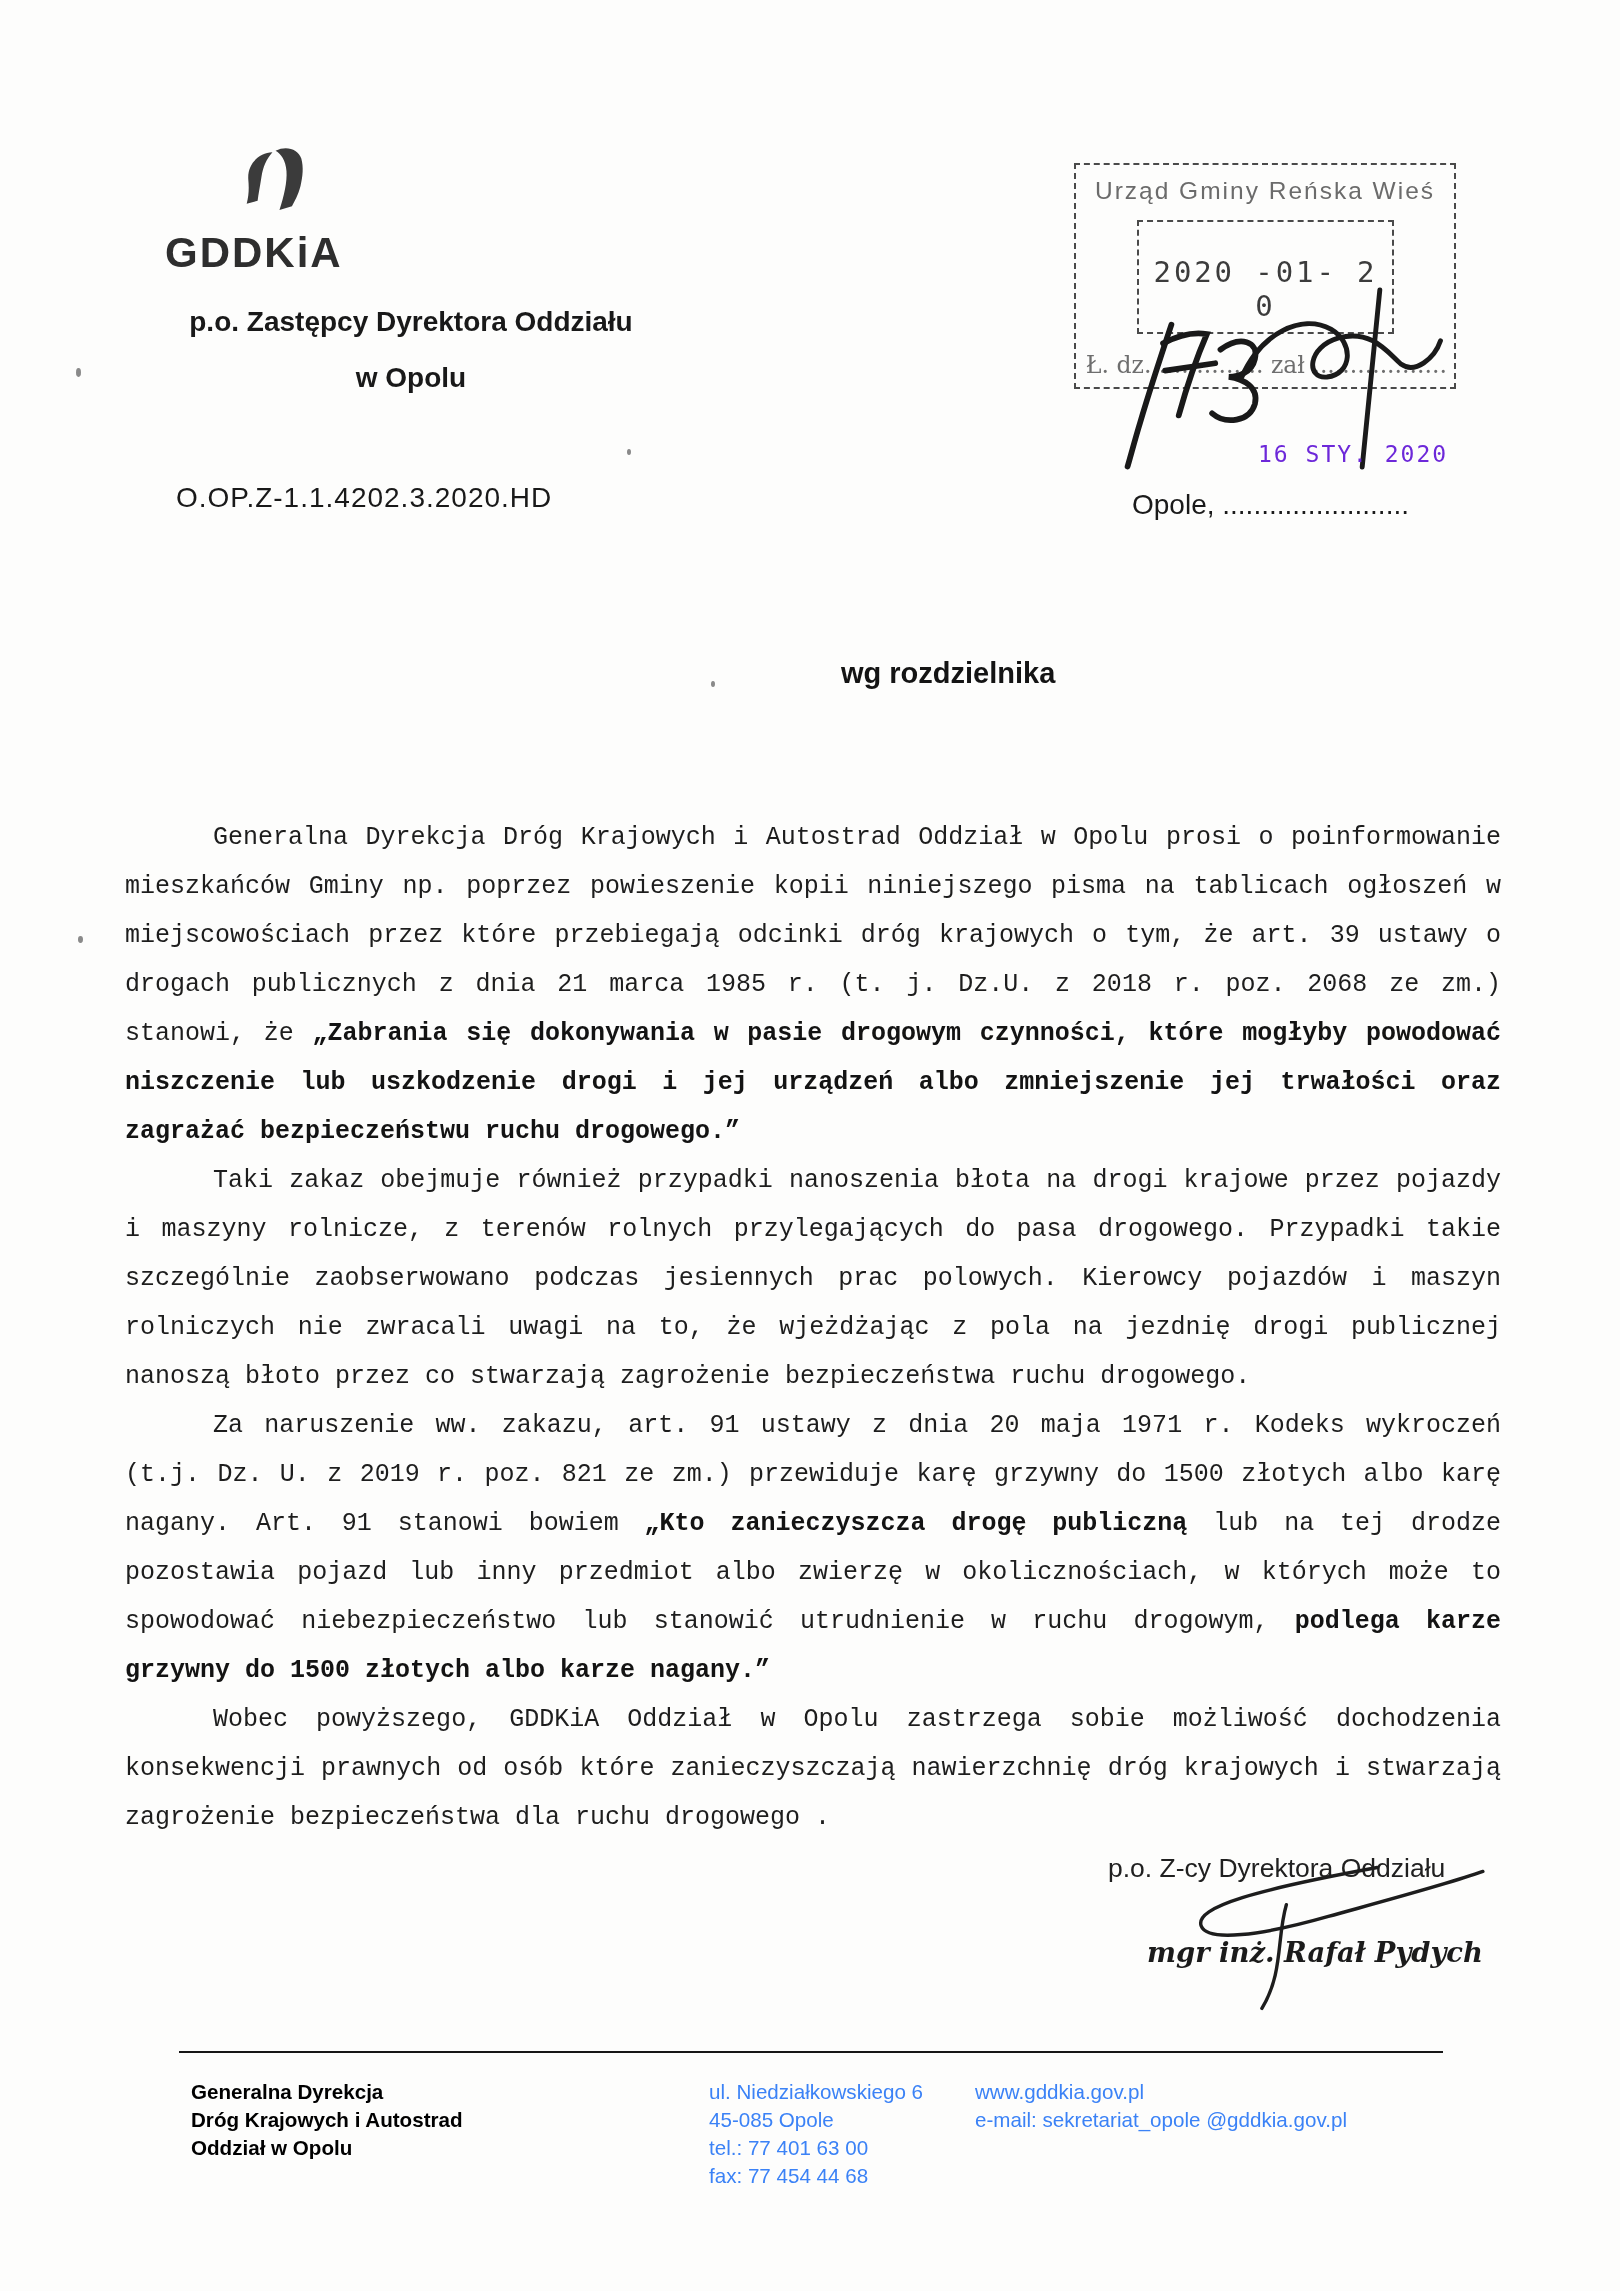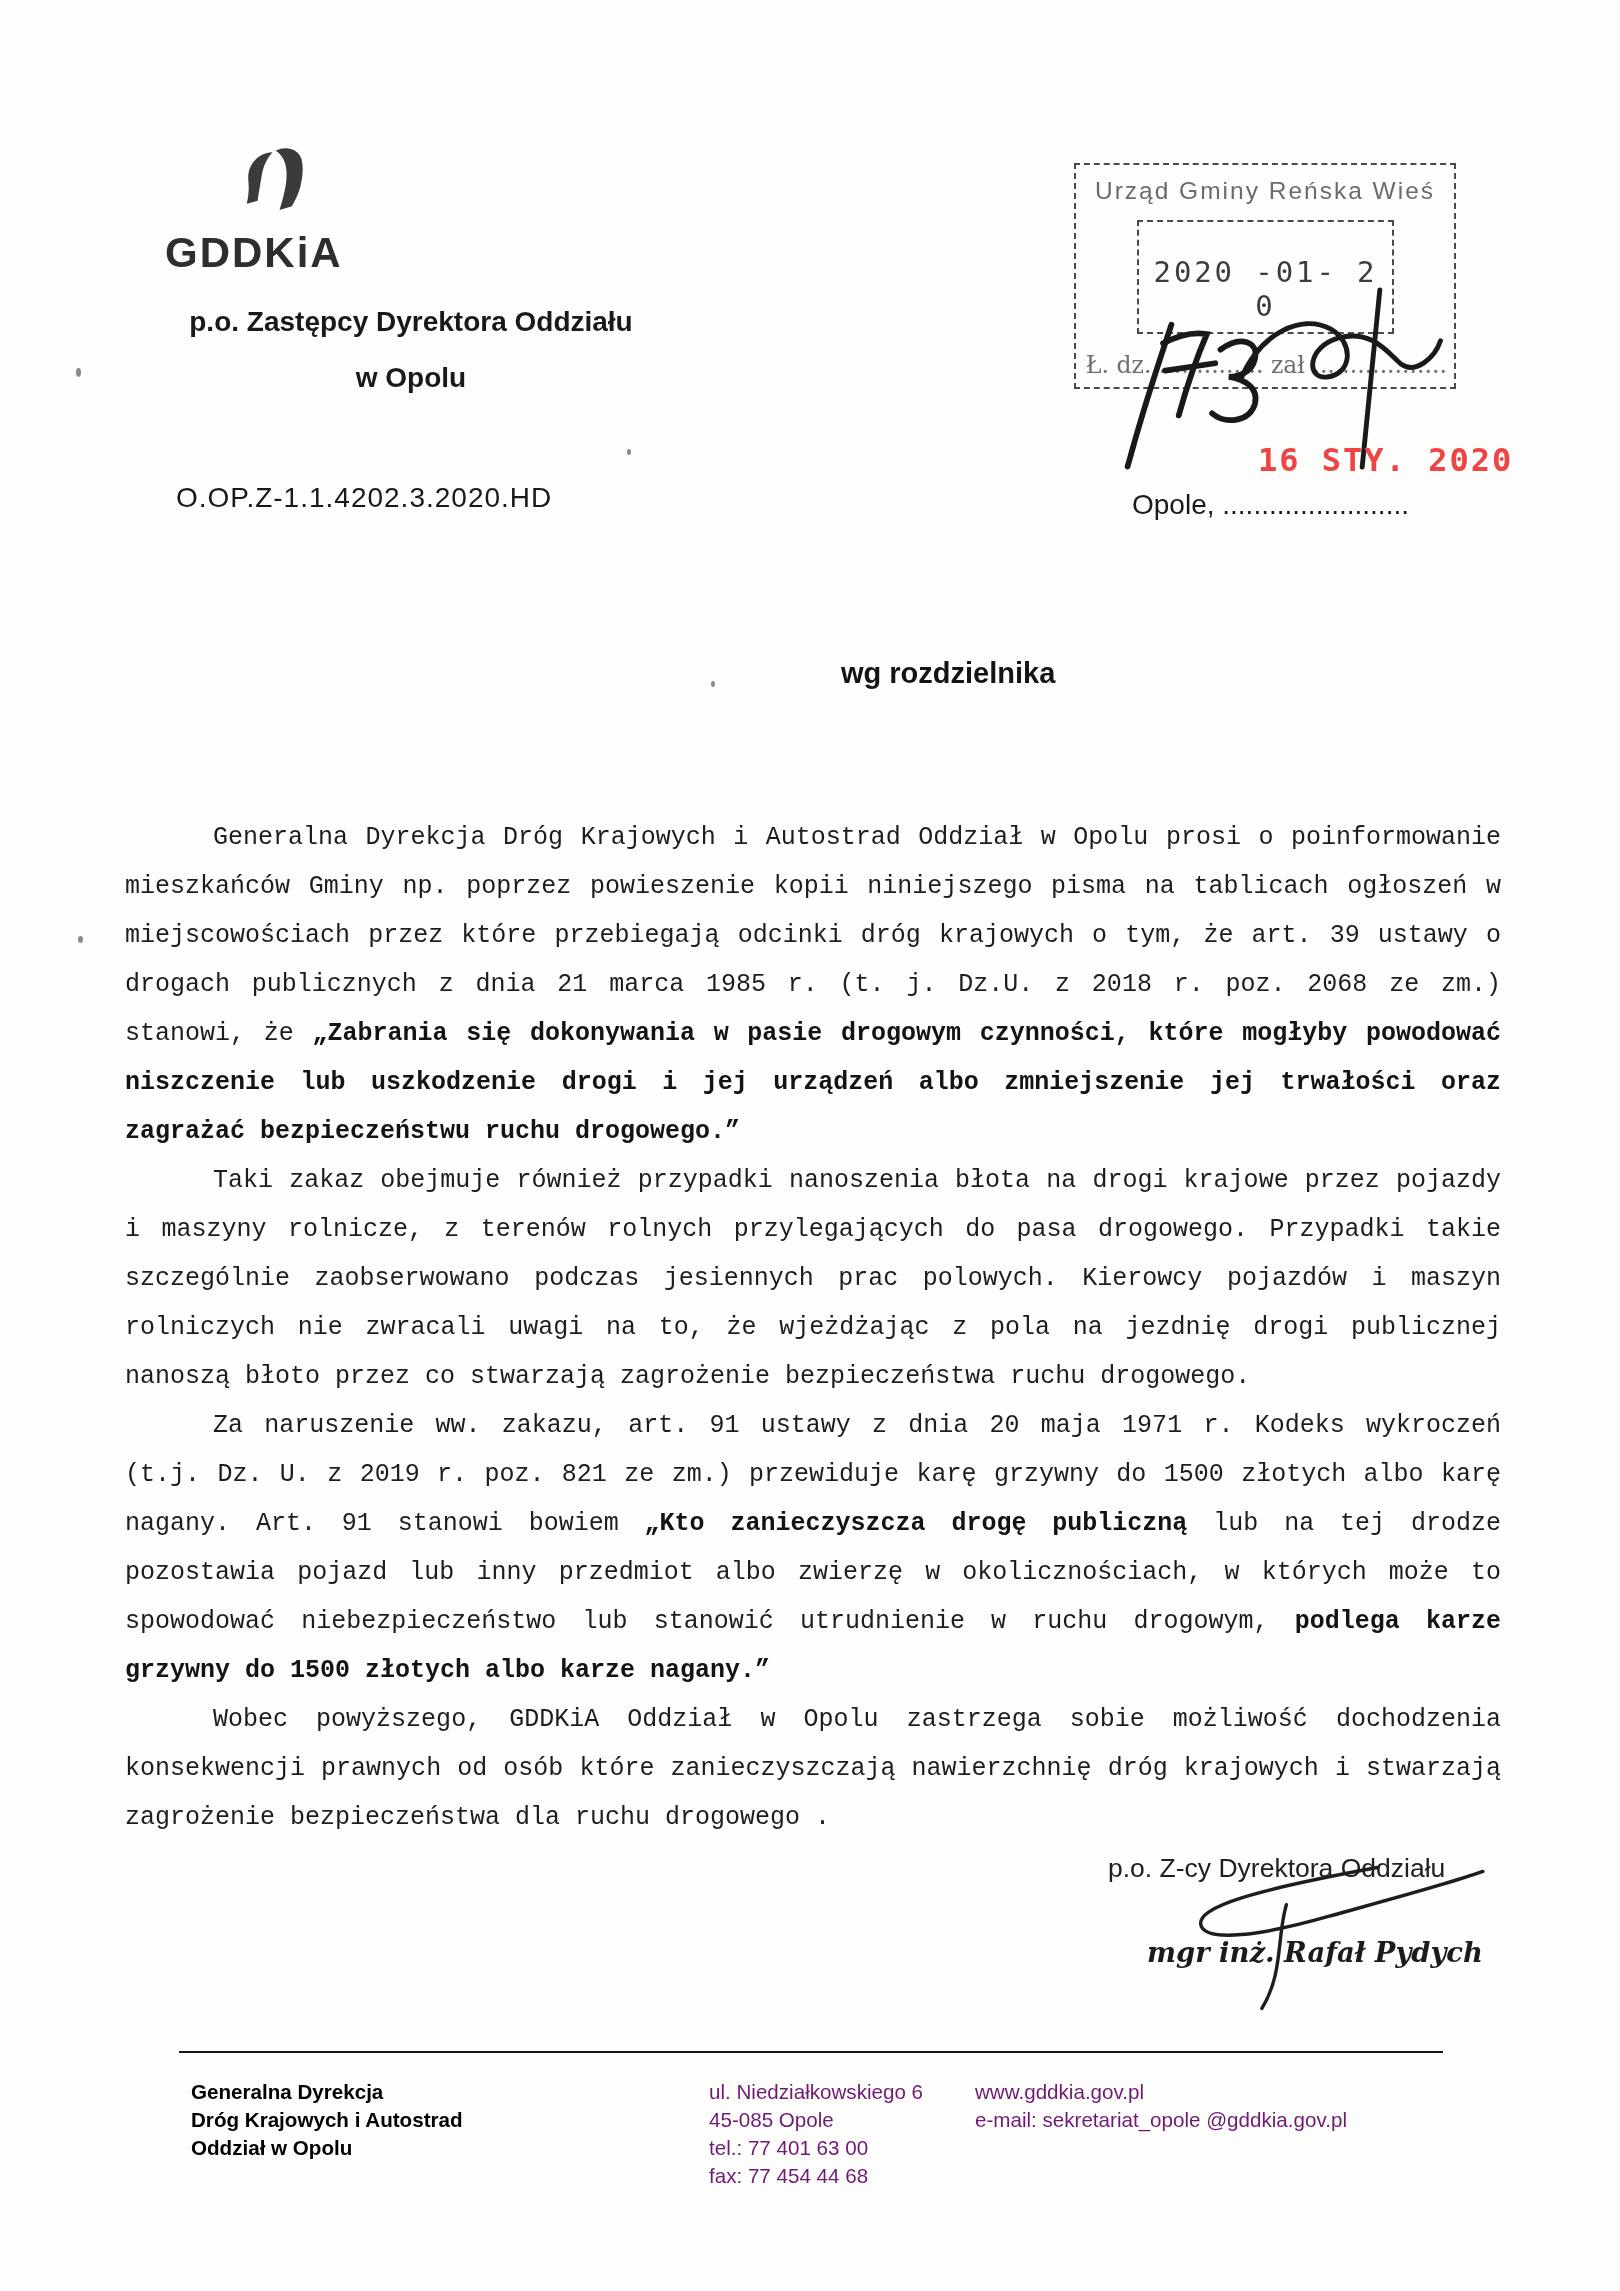--- a/index.html
+++ b/index.html
@@ -23,38 +23,38 @@
   .stamp-datebox{position:absolute; left:61px; top:55px; width:253px; height:110px;
                  border:2px dashed #4a4a4a;}
   .stamp-date{position:absolute; top:33px; width:100%; text-align:center;
               font-family:"DejaVu Sans Mono", monospace; font-size:29px; letter-spacing:2.9px; color:#3c3c3c;}
   .stamp-bottom{position:absolute; left:9.8px; bottom:7.8px; width:363px; font-size:23.5px; color:#6e6e6e;
                 font-family:"DejaVu Serif", serif; white-space:nowrap; overflow:hidden;}
   .hand-number{position:absolute; left:1119px; top:310px; width:157px; height:167px; pointer-events:none;}
   .hand-sign{position:absolute; left:1233px; top:286px; width:230px; height:186px; pointer-events:none;}
   
   .stamped-date{position:absolute; left:1258px; top:441px; font-family:"DejaVu Sans Mono", monospace;
-                font-weight:bold; font-size:32px; letter-spacing:2px; color:#ef4444;}
+                font-weight:normal; font-size:23px; letter-spacing:2px; color:#6d28d9;}
   .date-line{position:absolute; left:1132px; top:480px; font-size:28px; color:#1a1a1a;margin-top:9px;}
   
   .recipient{position:absolute; left:841px; top:657px; font-weight:bold; font-size:29px; color:#141414;}
   
   .body-text{position:absolute; left:125px; top:813px; width:1376px;
              font-size:25px; line-height:49px; text-align:justify; color:#1d1d1d;font-family:Liberation Mono, monospace;}
   .body-text p{margin:0; text-indent:88px;}
   .body-text b{color:#131313;}
   
   .sig-block{position:absolute; left:1054px; top:1848px; width:451px; height:176px;}
   .sig-title{position:absolute; left:54px; top:4.9px; font-size:26.5px; color:#202020; white-space:nowrap;}
   .sig-name{position:absolute; left:93px; top:88px; font-family:"DejaVu Serif", serif;
             font-style:italic; font-weight:bold; font-size:27.4px; color:#1b1b1b; white-space:nowrap;}
   .sig-swoosh{position:absolute; left:0; top:0; width:451px; height:176px; pointer-events:none;}
   
   .footer-rule{position:absolute; left:179px; top:2051px; width:1264px; border-top:2.9px solid #161616;}
-  .footer-col{position:absolute; top:2078px; font-size:20.6px; line-height:28px; color:#701a75;}
+  .footer-col{position:absolute; top:2078px; font-size:20.6px; line-height:28px; color:#3b82f6;}
   .footer-org{left:191px; font-weight:bold; color:#000000;}
   .footer-addr{left:709px;}
   .footer-web{left:975px;}
   
   .speck{position:absolute; background:#8a8a8a; border-radius:50%;}
 </style>
 </head>
 <body>
 
 <div id="page">

